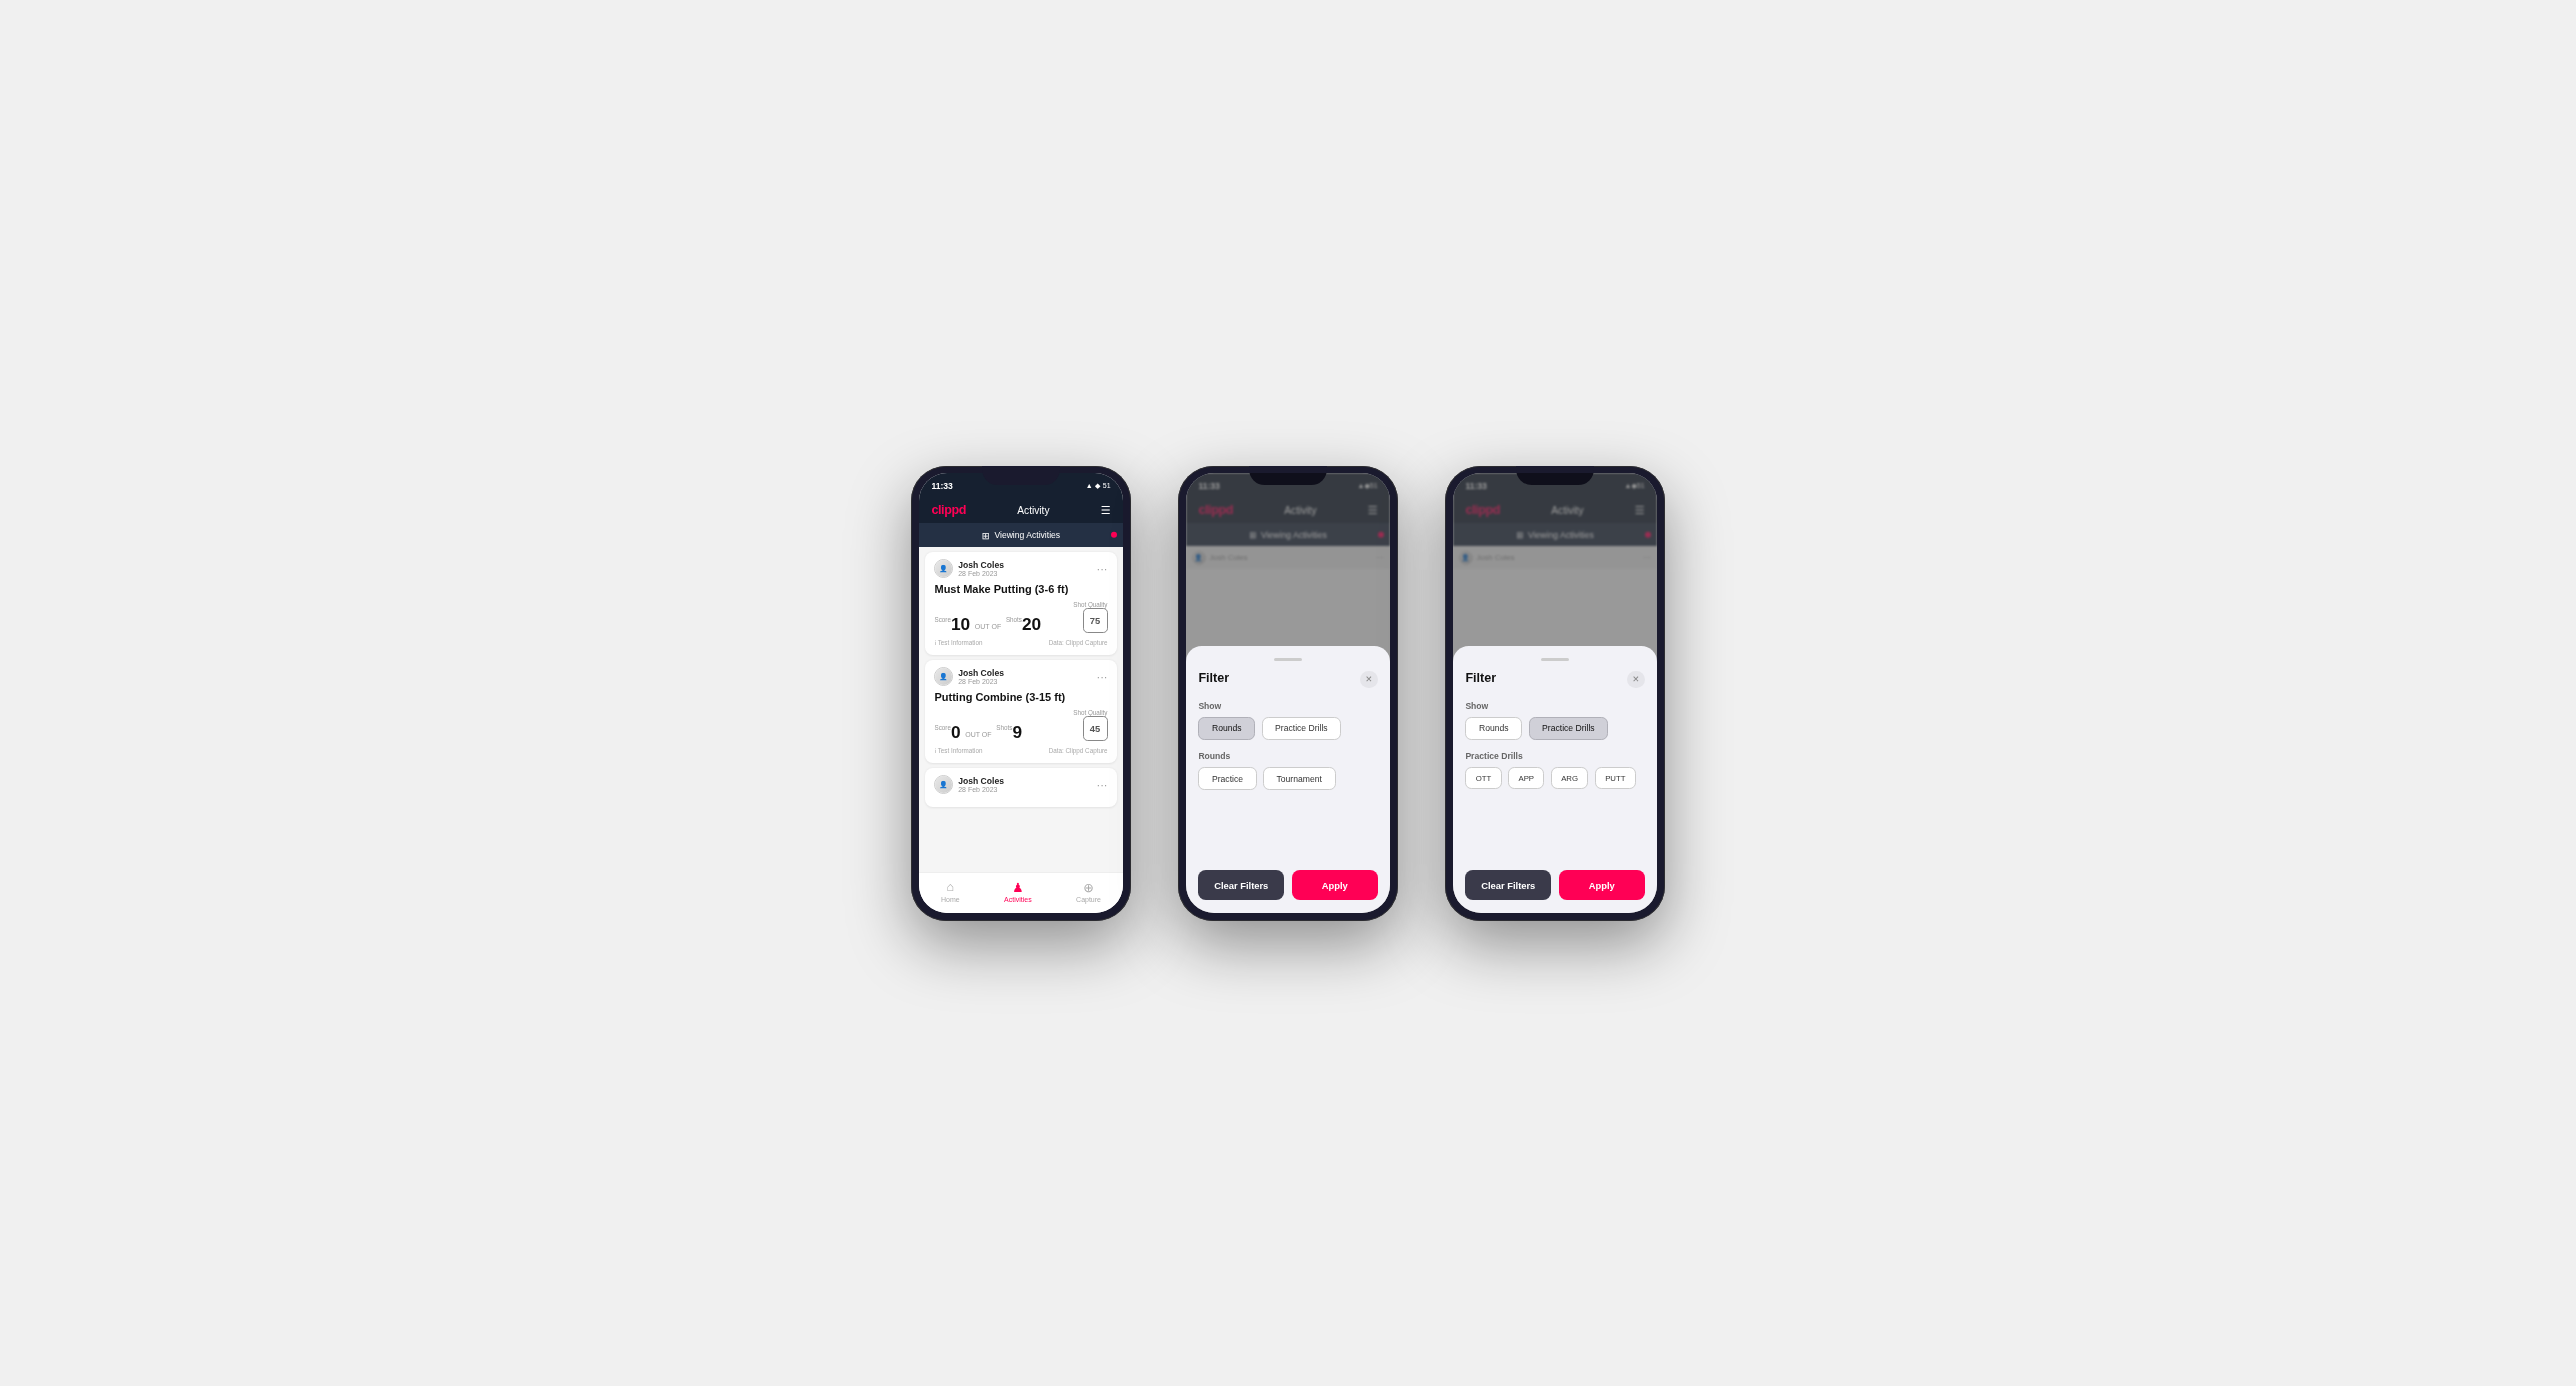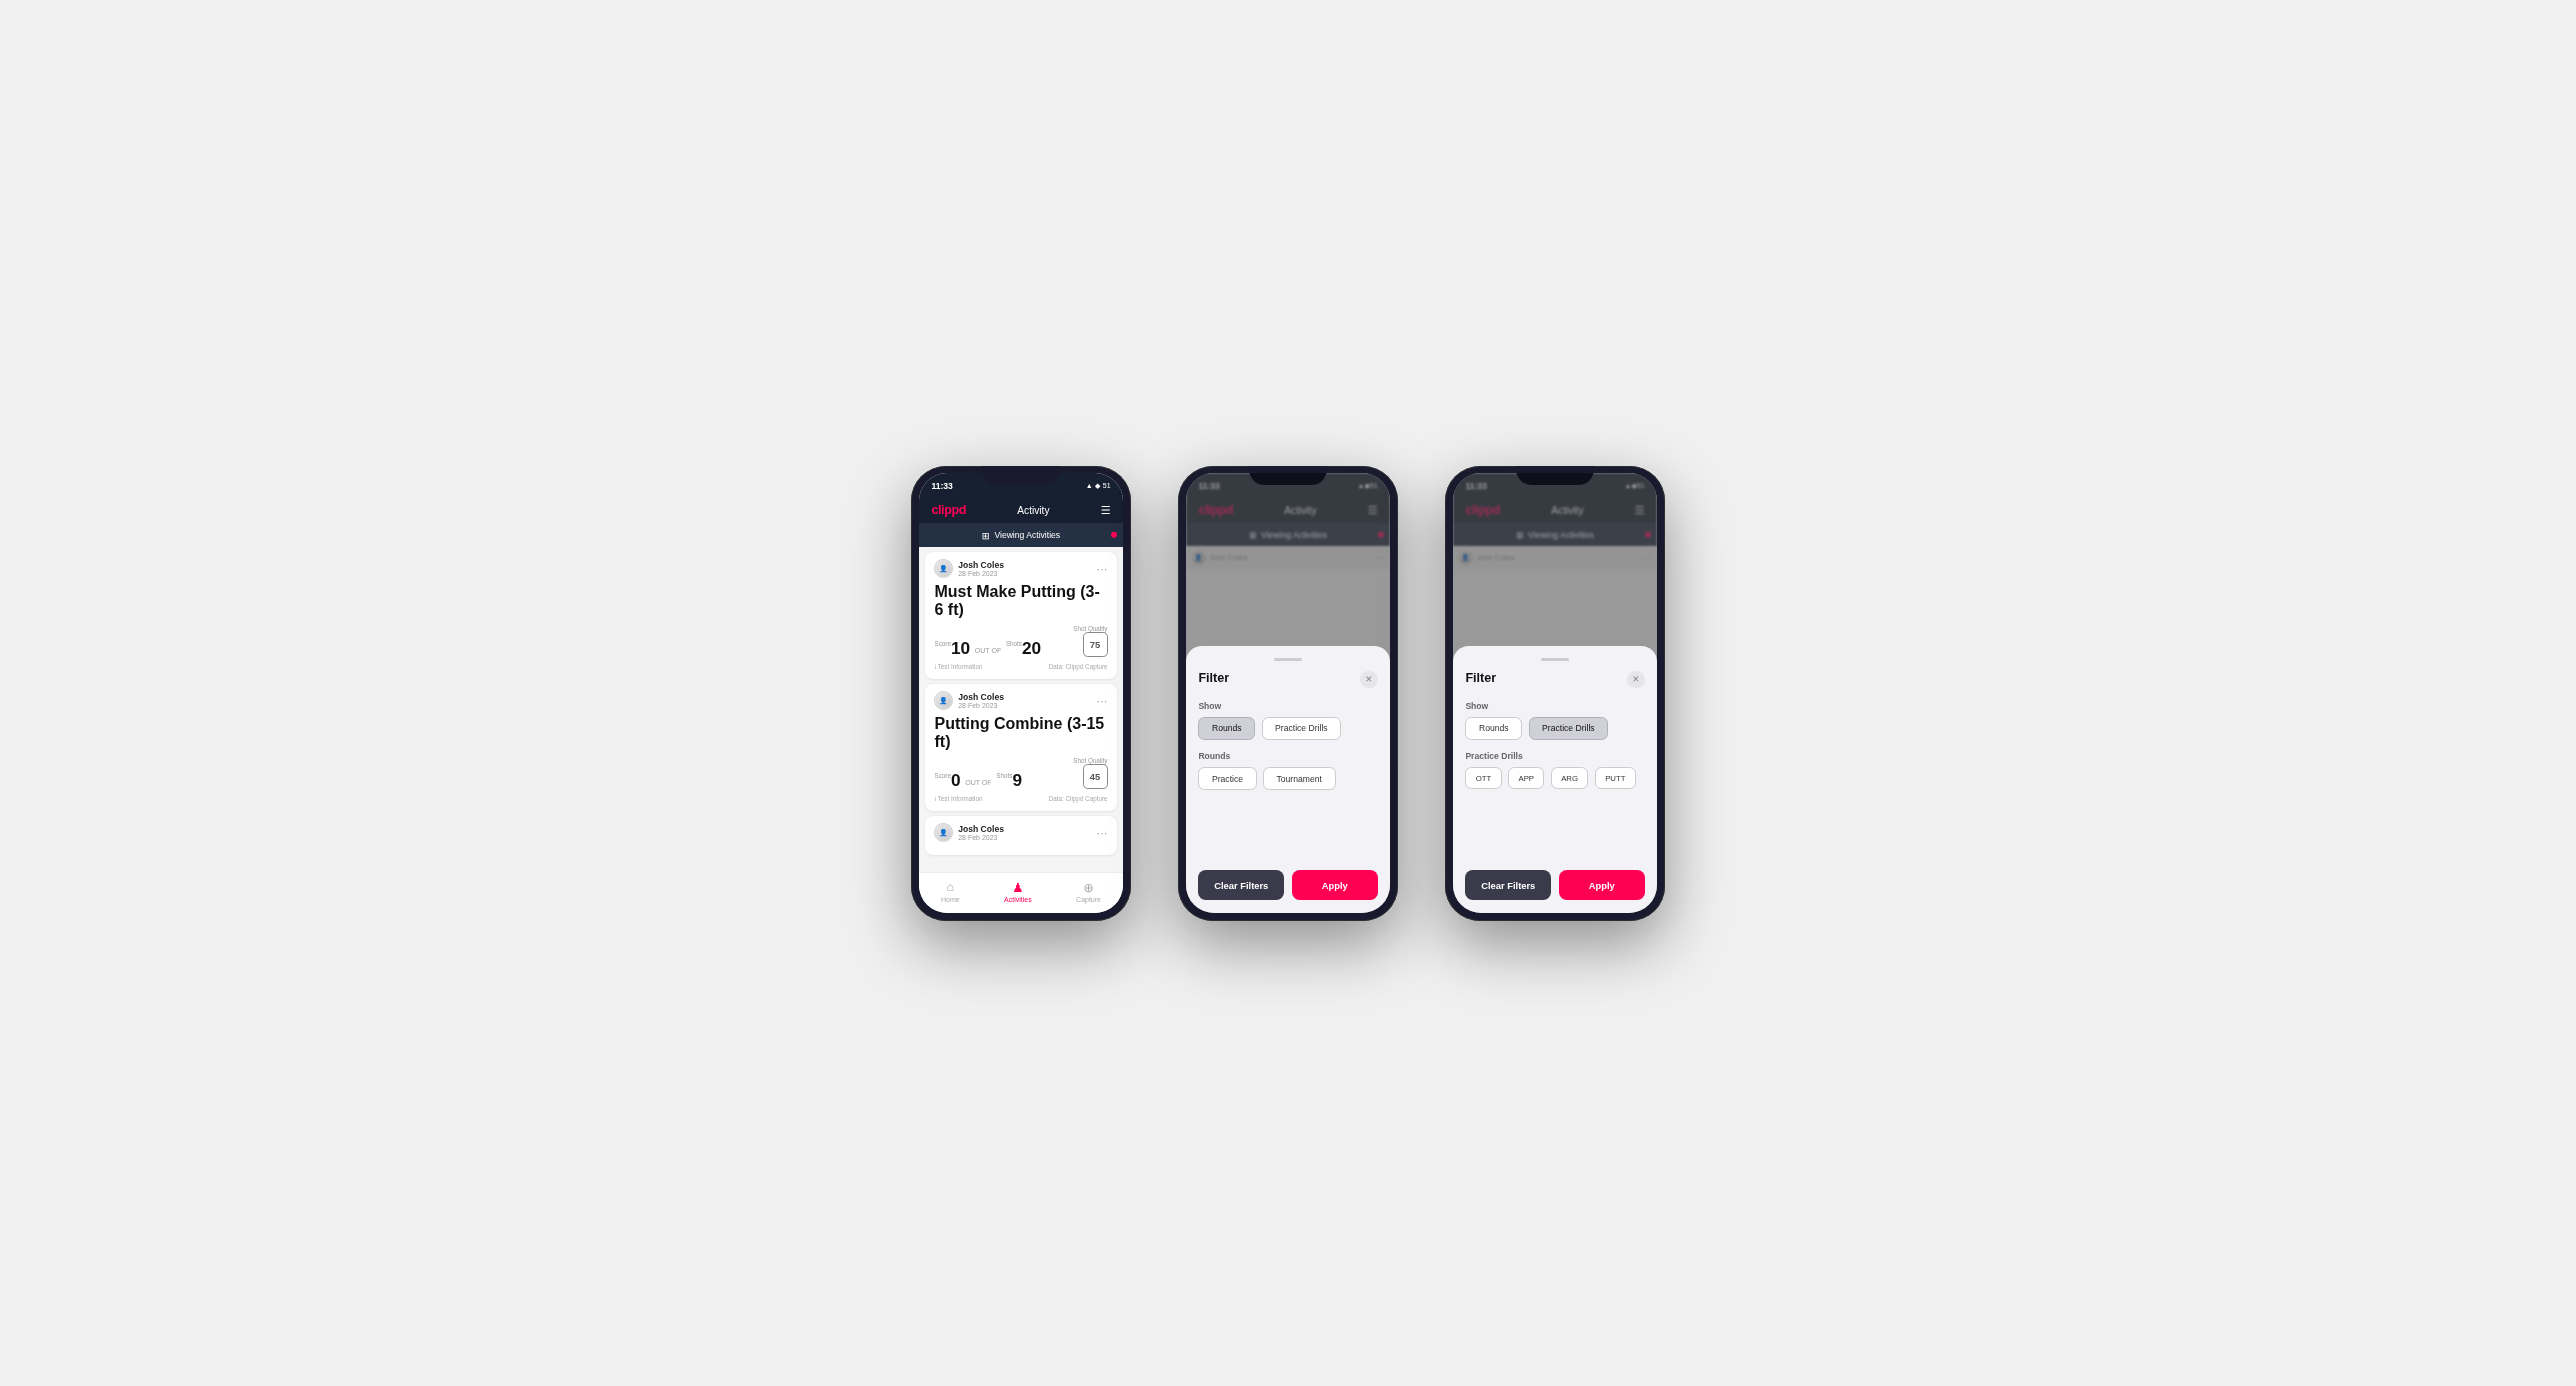--- a/index.html
+++ b/index.html
@@ -149,21 +149,21 @@
       display: flex;
       align-items: center;
       justify-content: center;
       font-size: 7px;
       color: #555;
     }
     .user-name { font-size: 8.6px; font-weight: 600; color: #222; }
     .user-date { font-size: 7px; color: #999; }
     .more-dots { color: #999; font-size: 11px; cursor: pointer; }
     .activity-title {
-      font-size: 16px;
+      font-size: 11px;
       font-weight: 700;
       color: #111;
       margin-bottom: 6.3px;
     }
     .stats-row {
       display: flex;
       align-items: flex-end;
       gap: 3.1px;
       margin-bottom: 4.7px;
     }

